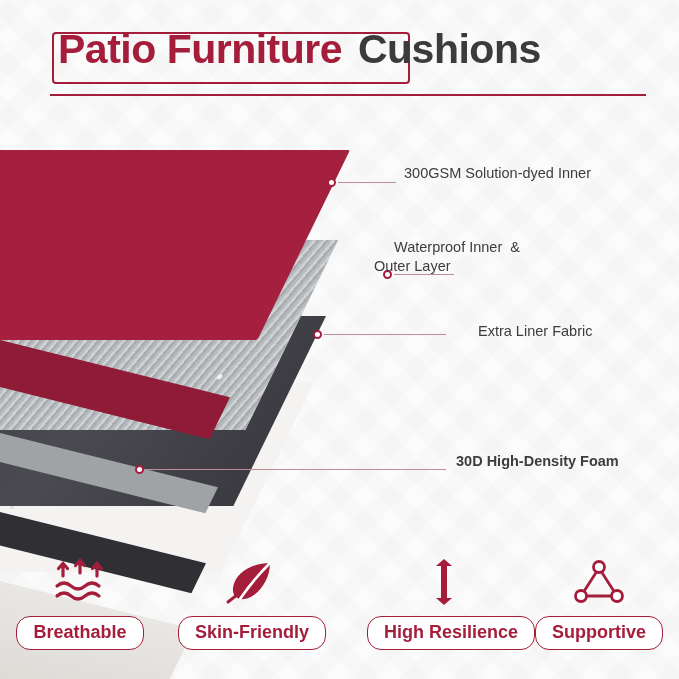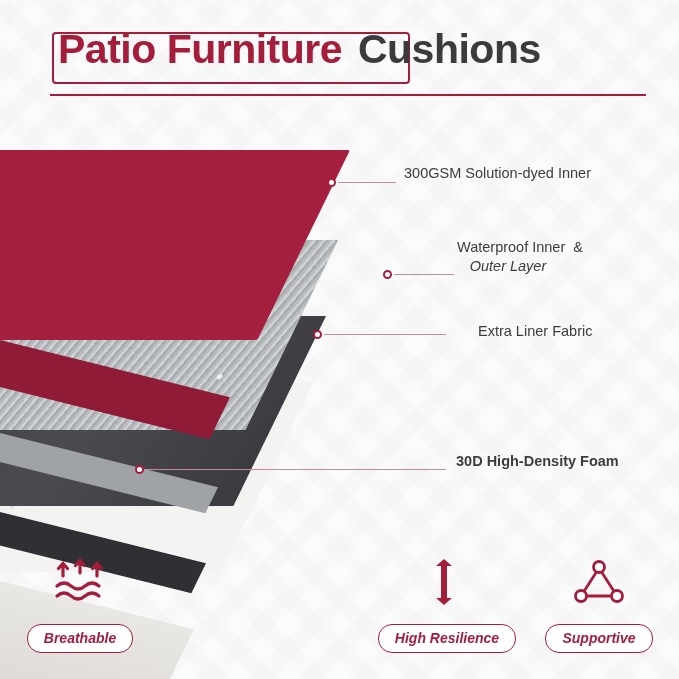--- a/index.html
+++ b/index.html
@@ -189,21 +189,21 @@
     background: #c08c9b;
   }
   .callout-label {
     position: absolute;
     font-size: 14.5px;
     color: #3d3d3d;
     white-space: pre;
     line-height: 19px;
   }
   .callout-label.right {
-    text-align: center;
+    text-align: left;
   }
 
   
   .features {
     position: absolute;
     left: 0;
     top: 556px;
     width: 679px;
     height: 110px;
   }
@@ -215,30 +215,29 @@
     text-align: center;
   }
   .feature-icon {
     height: 52px;
     display: flex;
     align-items: center;
     justify-content: center;
   }
   .feature-pill {
     display: inline-block;
-    margin-top: 16px;
+    margin-top: 8px;
     padding: 5px 16px 6px 16px;
     border: 1.5px solid #a41e3c;
     border-radius: 14px;
-    font-size: 14px;
+    font-size: 18px;
     font-weight: bold;
     color: #a41e3c;
     background: #ffffff;
     white-space: nowrap;
-    font-style: italic;
   }
 </style>
 </head>
 <body>
 
 <div id="page">
 
   <div class="title-wrap">
     <div class="title-hl-box"></div>
     <div class="title-text"><span class="title-hl">Patio Furniture</span><span> Cushions</span></div>
@@ -262,21 +261,21 @@
   <div class="callout">
     <div class="callout-dot" style="left:327px; top:178px;"></div>
     <div class="callout-line" style="left:338px; top:182px; width:58px;"></div>
     <div class="callout-label" style="left:404px; top:164px; width:260px;">300GSM Solution-dyed Inner</div>
   </div>
 
   <div class="callout">
     <div class="callout-dot" style="left:383px; top:270px;"></div>
     <div class="callout-line" style="left:394px; top:274px; width:60px;"></div>
     <div class="callout-label right" style="left:394px; top:238px; width:252px;">Waterproof Inner  &amp;</div>
-    <div class="callout-label right" style="left:382px; top:257px; width:252px;font-style:italic;">Outer Layer</div>
+    <div class="callout-label right" style="left:374px; top:257px; width:252px;">Outer Layer</div>
   </div>
 
   <div class="callout">
     <div class="callout-dot" style="left:313px; top:330px;"></div>
     <div class="callout-line" style="left:324px; top:334px; width:122px;"></div>
     <div class="callout-label" style="left:478px; top:322px; width:200px;">Extra Liner Fabric</div>
   </div>
 
   <div class="callout">
     <div class="callout-dot" style="left:135px; top:465px;"></div>
@@ -294,20 +293,30 @@
             <path d="M31 15 L31 3 M26.5 7.5 L31 2.5 L35.5 7.5"></path>
             <path d="M48 18 L48 6 M43.5 10.5 L48 5.5 L52.5 10.5"></path>
             <path d="M8 28 q7 -6 14 0 t14 0 t14 0"></path>
             <path d="M8 38 q7 -6 14 0 t14 0 t14 0"></path>
           </g>
         </svg>
       </div>
       <div class="feature-pill">Breathable</div>
     </div>
 
+    <div class="feature" style="left:172px;">
+      <div class="feature-icon">
+        <svg width="54" height="48" viewBox="0 0 54 48">
+          <path d="M45 5 C28 5 10 14 8 30 C7 37 12 42 19 41 C33 39 45 22 45 5 Z" fill="#a41e3c"></path>
+          <path d="M44 6 C34 16 24 28 15 41" stroke="#ffffff" stroke-width="2.6" fill="none" stroke-linecap="round"></path>
+          <path d="M3 44 C8 40 12 37 16 34" stroke="#a41e3c" stroke-width="3" fill="none" stroke-linecap="round"></path>
+        </svg>
+      </div>
+      <div class="feature-pill">Skin-Friendly</div>
+    </div>
 
     <div class="feature" style="left:367px;">
       <div class="feature-icon">
         <svg width="46" height="50" viewBox="0 0 46 50">
           <g fill="#a41e3c">
             <path d="M17 22 L17 6 L12 6 L20 -1 L28 6 L23 6 L23 22 Z" transform="translate(0,3)"></path>
             <path d="M23 28 L23 44 L28 44 L20 51 L12 44 L17 44 L17 28 Z" transform="translate(0,-3)"></path>
           </g>
         </svg>
       </div>

